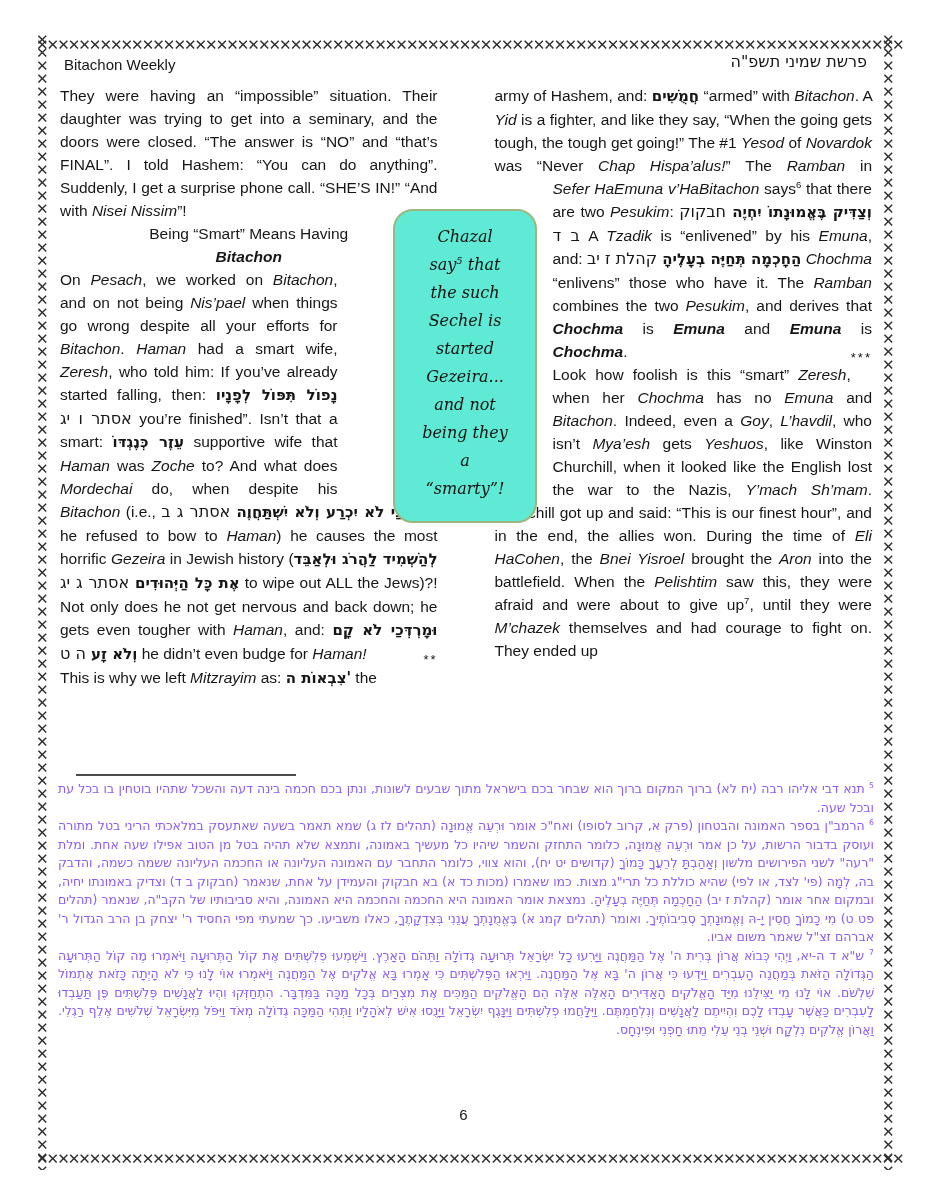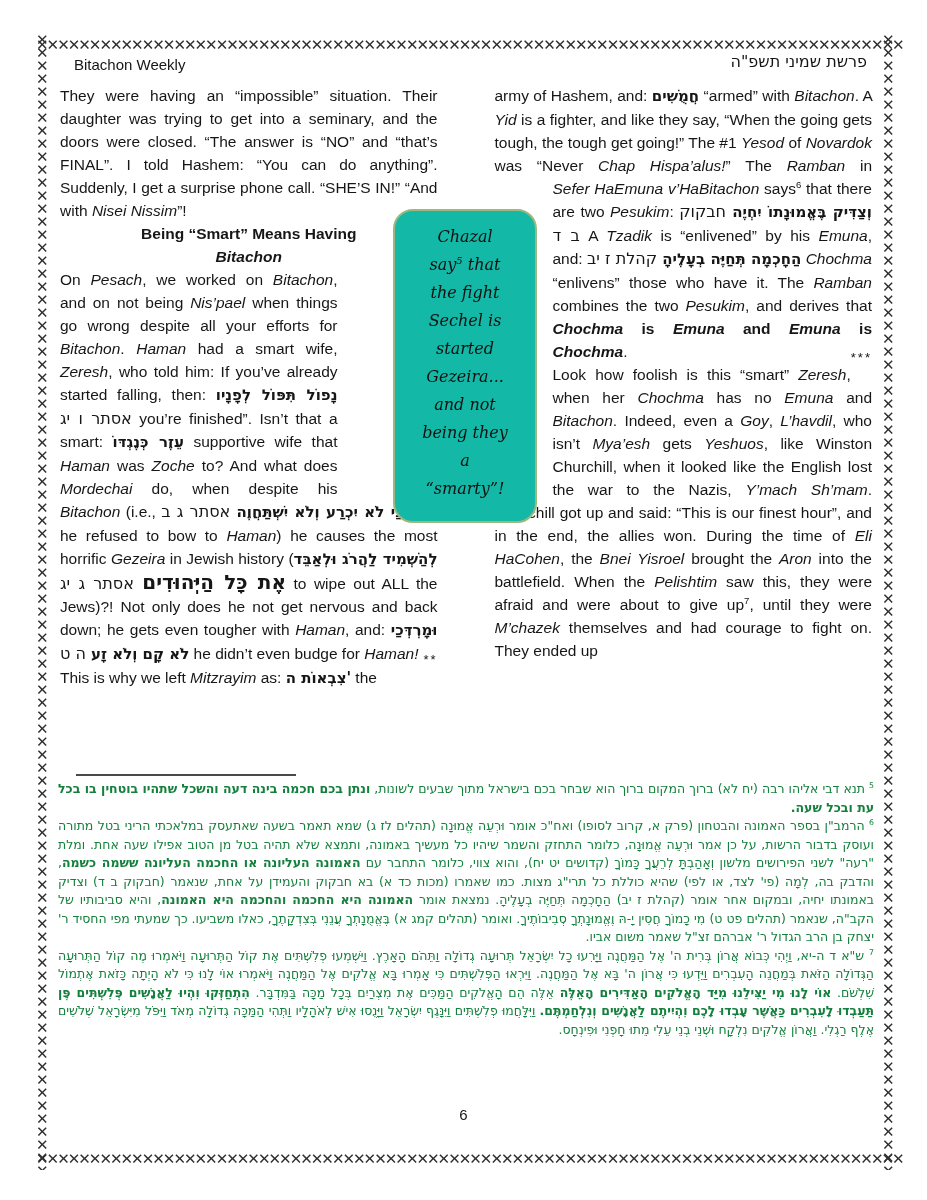--- a/index.html
+++ b/index.html
@@ -8,48 +8,48 @@
   
   .xh{position:absolute;overflow:hidden;white-space:nowrap;color:#2e2e2e;
       font-family:"DejaVu Sans",sans-serif;font-size:15px;line-height:22px;letter-spacing:-2px;}
   .xv{position:absolute;overflow:hidden;color:#2e2e2e;font-family:"DejaVu Sans",sans-serif;
       font-size:15px;line-height:13px;word-break:break-all;letter-spacing:0;}
   .border-top{left:36px;top:34px;width:868px;height:22px;}
   .border-bottom{left:36px;top:1148px;width:868px;height:22px;}
   .border-left{left:36px;top:34px;width:22px;height:1136px;}
   .border-right{left:882px;top:34px;width:22px;height:1136px;}
 
-  .header-left{position:absolute;left:74px;top:56px;font-size:15px;}
+  .header-left{position:absolute;left:64px;top:56px;font-size:15px;}
   .header-right{position:absolute;right:60px;top:52px;font-size:16px;direction:rtl;
       font-family:"DejaVu Sans",sans-serif;}
 
   .columns{position:absolute;left:60px;top:84px;width:812px;display:flex;gap:57px;}
   .col{width:385px;font-size:15.5px;line-height:23px;text-align:justify;}
   .col p{margin:0;}
   .heading{text-align:center;font-weight:bold;}
   .justify-last{text-align-last:justify;}
   .para-cut-r::before{content:"";float:right;width:100px;height:218px;}
   .para-cut-l::before{content:"";float:left;width:58px;height:314px;}
 
   .st-i{font-style:italic;}
-  .st-b{font-weight:bold;}
+  .st-b{font-weight:normal;}
   .st-bi{font-weight:bold;font-style:italic;}
   .st-h{font-family:"DejaVu Sans",sans-serif;font-size:15px;font-weight:bold;}
-  .st-hb{font-family:"DejaVu Sans",sans-serif;font-size:20px;font-weight:bold;}
+  .st-hb{font-family:"DejaVu Sans",sans-serif;font-size:15px;font-weight:bold;}
   .st-hs{font-family:"DejaVu Sans",sans-serif;font-size:16px;}
   .st-sup{vertical-align:super;font-size:62%;line-height:0;}
   .st-fr{float:right;font-size:13px;letter-spacing:2px;padding-top:6px;}
 
   .pullquote{position:absolute;left:393px;top:209px;width:144px;height:314px;border:2px solid #9cb87e;
-      border-radius:20px;box-sizing:border-box;padding:12px 4px 8px 4px;text-align:center;background:#14b8a6;
+      border-radius:20px;box-sizing:border-box;padding:12px 4px 8px 4px;text-align:center;background:#5eead4;
       font-family:"DejaVu Serif",serif;font-style:italic;font-size:16px;line-height:28px;color:#111;}
 
   .fn-sep{position:absolute;left:76px;top:774px;width:220px;height:2px;background:#4a4a4a;}
   .footnotes{position:absolute;left:58px;top:780px;width:816px;direction:rtl;text-align:justify;
-      font-family:"DejaVu Sans",sans-serif;font-size:12.5px;line-height:18.5px;color:#15803d;}
+      font-family:"DejaVu Sans",sans-serif;font-size:12.5px;line-height:18.5px;color:#8b5cf6;}
   .footnotes p{margin:0;}
   .page-num{position:absolute;left:0;right:0;top:1106px;text-align:center;font-size:15px;}
 </style>
 </head>
 <body>
 
 <div class="page">
 
   <div class="xh border-top">✕✕✕✕✕✕✕✕✕✕✕✕✕✕✕✕✕✕✕✕✕✕✕✕✕✕✕✕✕✕✕✕✕✕✕✕✕✕✕✕✕✕✕✕✕✕✕✕✕✕✕✕✕✕✕✕✕✕✕✕✕✕✕✕✕✕✕✕✕✕✕✕✕✕✕✕✕✕✕✕✕✕✕✕✕✕✕✕✕✕✕✕✕✕✕✕✕✕✕✕✕✕✕✕✕✕✕✕✕✕✕✕✕✕✕✕✕✕✕✕</div>
   <div class="xh border-bottom">✕✕✕✕✕✕✕✕✕✕✕✕✕✕✕✕✕✕✕✕✕✕✕✕✕✕✕✕✕✕✕✕✕✕✕✕✕✕✕✕✕✕✕✕✕✕✕✕✕✕✕✕✕✕✕✕✕✕✕✕✕✕✕✕✕✕✕✕✕✕✕✕✕✕✕✕✕✕✕✕✕✕✕✕✕✕✕✕✕✕✕✕✕✕✕✕✕✕✕✕✕✕✕✕✕✕✕✕✕✕✕✕✕✕✕✕✕✕✕✕</div>
@@ -65,21 +65,21 @@
       <p class="heading"><span class="st-b">Being “Smart” Means Having</span><br><span class="st-bi">Bitachon</span></p>
       <p class="para-cut-r"><span>On </span><span class="st-i">Pesach</span><span>, we worked on </span><span class="st-i">Bitachon</span><span>, and on not being </span><span class="st-i">Nis’pael</span><span> when things go wrong despite all your efforts for </span><span class="st-i">Bitachon</span><span>. </span><span class="st-i">Haman</span><span> had a smart wife, </span><span class="st-i">Zeresh</span><span>, who told him: If you’ve already started falling, then: </span><span class="st-h">נָפוֹל תִּפּוֹל לְפָנָיו</span><span class="st-hs"> אסתר ו יג</span><span> you’re finished”. Isn’t that a smart: </span><span class="st-h">עֵזֶר כְּנֶגְדּוֹ</span><span> supportive wife that </span><span class="st-i">Haman</span><span> was </span><span class="st-i">Zoche</span><span> to? And what does </span><span class="st-i">Mordechai</span><span> do, when despite his </span><span class="st-i">Bitachon</span><span> (i.e., </span><span class="st-h">וּמָרְדְּכַי לֹא יִכְרַע וְלֹא יִשְׁתַּחֲוֶה</span><span class="st-hs"> אסתר ג ב</span><span> he refused to bow to </span><span class="st-i">Haman</span><span>) he causes the most horrific </span><span class="st-i">Gezeira</span><span> in Jewish history (</span><span class="st-h">לְהַשְׁמִיד לַהֲרֹג וּלְאַבֵּד </span><span class="st-hb">אֶת כָּל הַיְּהוּדִים</span><span class="st-hs"> אסתר ג יג</span><span> to wipe out ALL the Jews)?! Not only does he not get nervous and back down; he gets even tougher with </span><span class="st-i">Haman</span><span>, and: </span><span class="st-h">וּמָרְדְּכַי לֹא קָם וְלֹא זָע</span><span class="st-hs"> ה ט</span><span> he didn’t even budge for </span><span class="st-i">Haman!</span><span class="st-fr">**</span><br><span>This is why we left </span><span class="st-i">Mitzrayim</span><span> as: </span><span class="st-h">צִבְאוֹת ה'</span><span> the</span></p>
     </div>
     <div class="col">
       <p class="justify-last"><span>army of Hashem, and: </span><span class="st-h">חֲמֻשִׁים</span><span> “armed” with </span><span class="st-i">Bitachon</span><span>. A </span><span class="st-i">Yid</span><span> is a fighter, and like they say, “When the going gets tough, the tough get going!” The #1 </span><span class="st-i">Yesod</span><span> of </span><span class="st-i">Novardok</span><span> was “Never </span><span class="st-i">Chap Hispa’alus!</span><span>” The </span><span class="st-i">Ramban</span><span> in</span></p>
       <p class="para-cut-l"><span class="st-i">Sefer HaEmuna v’HaBitachon</span><span> says</span><span class="st-sup">6</span><span> that there are two </span><span class="st-i">Pesukim</span><span>: </span><span class="st-h">וְצַדִּיק בֶּאֱמוּנָתוֹ יִחְיֶה</span><span class="st-hs"> חבקוק ב ד</span><span> A </span><span class="st-i">Tzadik</span><span> is “enlivened” by his </span><span class="st-i">Emuna</span><span>, and: </span><span class="st-h">הַחָכְמָה תְּחַיֶּה בְעָלֶיהָ</span><span class="st-hs"> קהלת ז יב</span><span> </span><span class="st-i">Chochma</span><span> “enlivens” those who have it. The </span><span class="st-i">Ramban</span><span> combines the two </span><span class="st-i">Pesukim</span><span>, and derives that </span><span class="st-bi">Chochma</span><span class="st-b"> is </span><span class="st-bi">Emuna</span><span class="st-b"> and </span><span class="st-bi">Emuna</span><span class="st-b"> is </span><span class="st-bi">Chochma</span><span>.</span><span class="st-fr">***</span><br><span>Look how foolish is this “smart” </span><span class="st-i">Zeresh</span><span>, when her </span><span class="st-i">Chochma</span><span> has no </span><span class="st-i">Emuna</span><span> and </span><span class="st-i">Bitachon</span><span>. Indeed, even a </span><span class="st-i">Goy</span><span>, </span><span class="st-i">L’havdil</span><span>, who isn’t </span><span class="st-i">Mya’esh</span><span> gets </span><span class="st-i">Yeshuos</span><span>, like Winston Churchill, when it looked like the English lost the war to the Nazis, </span><span class="st-i">Y’mach Sh’mam</span><span>. Churchill got up and said: “This is our finest hour”, and in the end, the allies won. During the time of </span><span class="st-i">Eli HaCohen</span><span>, the </span><span class="st-i">Bnei Yisroel</span><span> brought the </span><span class="st-i">Aron</span><span> into the battlefield. When the </span><span class="st-i">Pelishtim</span><span> saw this, they were afraid and were about to give up</span><span class="st-sup">7</span><span>, until they were </span><span class="st-i">M’chazek</span><span> themselves and had courage to fight on. They ended up</span></p>
     </div>
   </div>
 
   <div class="pullquote" style="border-color: rgb(156, 184, 126);">
-    <div><span>Chazal</span><br><span>say</span><span class="st-sup">5</span><span> that</span><br><span>the fight</span><br><span>Sechel is</span><br><span>started</span><br><span>Gezeira...</span><br><span>and not</span><br><span>being they</span><br><span>a</span><br><span>“smarty”!</span></div>
+    <div><span>Chazal</span><br><span>say</span><span class="st-sup">5</span><span> that</span><br><span>the such</span><br><span>Sechel is</span><br><span>started</span><br><span>Gezeira...</span><br><span>and not</span><br><span>being they</span><br><span>a</span><br><span>“smarty”!</span></div>
   </div>
 
   <div class="fn-sep"></div>
 
   <div class="footnotes">
     <p><span class="st-sup">5</span><span> תנא דבי אליהו רבה (יח לא) ברוך המקום ברוך הוא שבחר בכם בישראל מתוך שבעים לשונות, </span><span class="st-b">ונתן בכם חכמה בינה דעה והשכל שתהיו בוטחין בו בכל עת ובכל שעה.</span></p>
     <p><span class="st-sup">6</span><span> הרמב"ן בספר האמונה והבטחון (פרק א, קרוב לסופו) ואח"כ אומר וּרְעֵה אֱמוּנָה (תהלים לז ג) שמא תאמר בשעה שאתעסק במלאכתי הריני בטל מתורה ועוסק בדבור הרשות, על כן אמר וּרְעֵה אֱמוּנָה, כלומר התחזק והשמר שיהיו כל מעשיך באמונה, ותמצא שלא תהיה בטל מן הטוב אפילו שעה אחת. ומלת "רעה" לשני הפירושים מלשון וְאָהַבְתָּ לְרֵעֲךָ כָּמוֹךָ (קדושים יט יח), והוא צווי, כלומר התחבר עם </span><span class="st-b">האמונה העליונה או החכמה העליונה ששמה כשמה</span><span>, והדבק בה, לְמָה (פי' לצד, או לפי) שהיא כוללת כל תרי"ג מצות. כמו שאמרו (מכות כד א) בא חבקוק והעמידן על אחת, שנאמר (חבקוק ב ד) וצדיק באמונתו יחיה, ובמקום אחר אומר (קהלת ז יב) הַחָכְמָה תְּחַיֶּה בְעָלֶיהָ. נמצאת אומר </span><span class="st-b">האמונה היא החכמה והחכמה היא האמונה</span><span>, והיא סביבותיו של הקב"ה, שנאמר (תהלים פט ט) מִי כָמוֹךָ חֲסִין יָ-הּ וֶאֱמוּנָתְךָ סְבִיבוֹתֶיךָ. ואומר (תהלים קמג א) בֶּאֱמֻנָתְךָ עֲנֵנִי בְּצִדְקָתֶךָ, כאלו משביעו. כך שמעתי מפי החסיד ר' יצחק בן הרב הגדול ר' אברהם זצ"ל שאמר משום אביו.</span></p>
     <p><span class="st-sup">7</span><span> ש"א ד ה-יא, וַיְהִי כְּבוֹא אֲרוֹן בְּרִית ה' אֶל הַמַּחֲנֶה וַיָּרִעוּ כָל יִשְׂרָאֵל תְּרוּעָה גְדוֹלָה וַתֵּהֹם הָאָרֶץ. וַיִּשְׁמְעוּ פְלִשְׁתִּים אֶת קוֹל הַתְּרוּעָה וַיֹּאמְרוּ מֶה קוֹל הַתְּרוּעָה הַגְּדוֹלָה הַזֹּאת בְּמַחֲנֵה הָעִבְרִים וַיֵּדְעוּ כִּי אֲרוֹן ה' בָּא אֶל הַמַּחֲנֶה. וַיִּרְאוּ הַפְּלִשְׁתִּים כִּי אָמְרוּ בָּא אֱלֹקִים אֶל הַמַּחֲנֶה וַיֹּאמְרוּ אוֹי לָנוּ כִּי לֹא הָיְתָה כָּזֹאת אֶתְמוֹל שִׁלְשֹׁם. </span><span class="st-b">אוֹי לָנוּ מִי יַצִּילֵנוּ מִיַּד הָאֱלֹקִים הָאַדִּירִים הָאֵלֶּה</span><span> אֵלֶּה הֵם הָאֱלֹקִים הַמַּכִּים אֶת מִצְרַיִם בְּכָל מַכָּה בַּמִּדְבָּר. </span><span class="st-b">הִתְחַזְּקוּ וִהְיוּ לַאֲנָשִׁים פְּלִשְׁתִּים פֶּן תַּעַבְדוּ לָעִבְרִים כַּאֲשֶׁר עָבְדוּ לָכֶם וִהְיִיתֶם לַאֲנָשִׁים וְנִלְחַמְתֶּם.</span><span> וַיִּלָּחֲמוּ פְלִשְׁתִּים וַיִּנָּגֶף יִשְׂרָאֵל וַיָּנֻסוּ אִישׁ לְאֹהָלָיו וַתְּהִי הַמַּכָּה גְדוֹלָה מְאֹד וַיִּפֹּל מִיִּשְׂרָאֵל שְׁלֹשִׁים אֶלֶף רַגְלִי. וַאֲרוֹן אֱלֹקִים נִלְקָח וּשְׁנֵי בְנֵי עֵלִי מֵתוּ חָפְנִי וּפִינְחָס.</span></p>
   </div>
 

